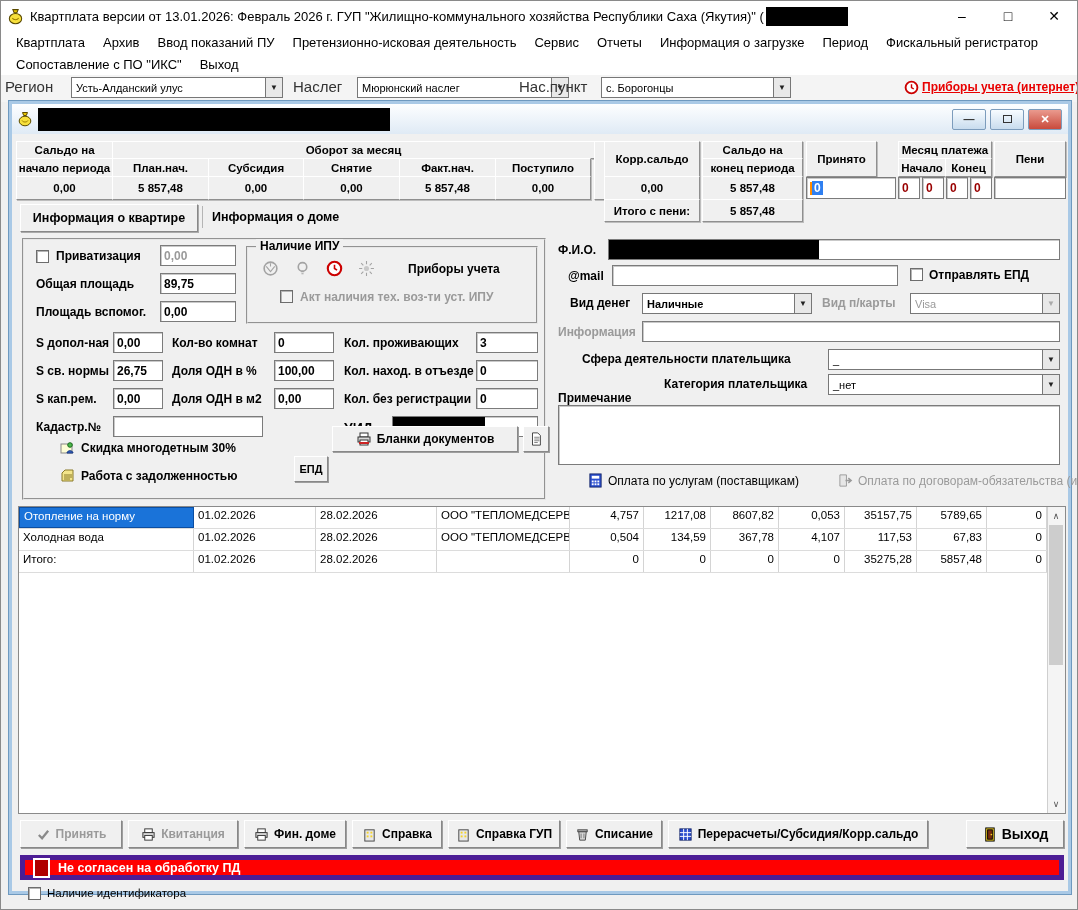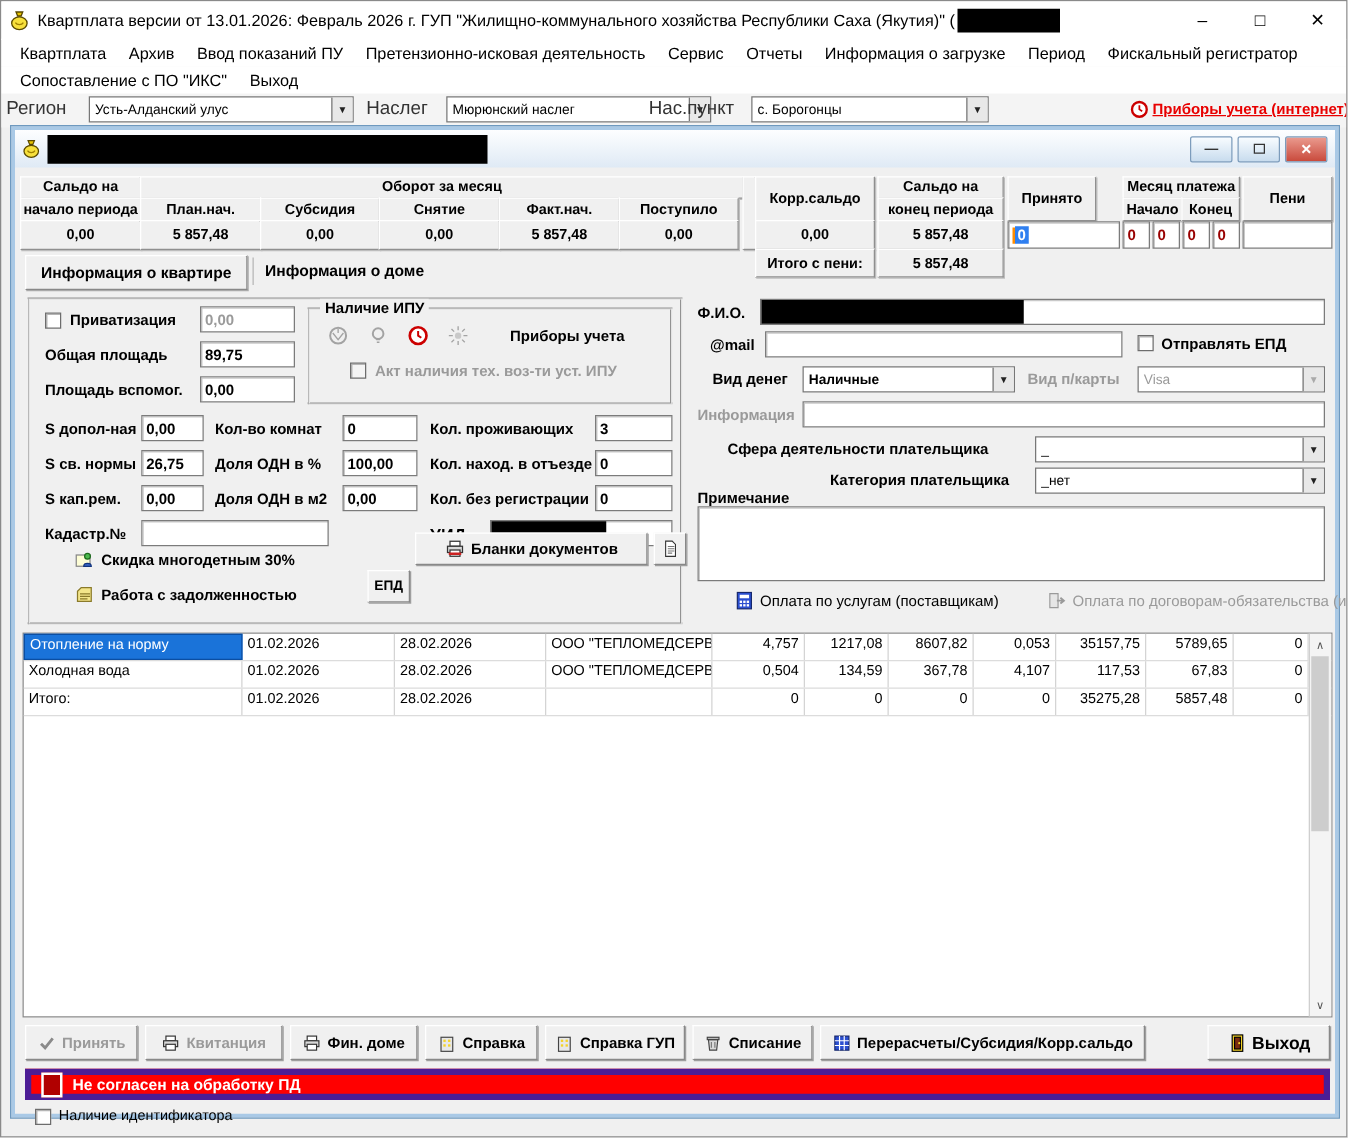--- a/index.html
+++ b/index.html
@@ -427,21 +427,21 @@
           </div>
         </div>
       <div class="sbar">
         <span class="sarr" style="top:1px">∧</span>
         <span class="sthumb"></span>
         <span class="sarr" style="bottom:1px">∨</span>
       </div>
     </div>
 
     <div class="btnrow" id="footer-buttons">
-        <div class="btn fbtn disabled" style="width: 90px;">
+        <div class="btn fbtn disabled" style="width: 102px;">
           <span class="bicon">
             <svg width="15" height="15" viewBox="0 0 16 16">
               <path d="M3 8.5l3.5 3.5L13 4" stroke="#8a8a8a" stroke-width="2.4" fill="none"></path>
             </svg>
           </span>
           <span>Принять</span>
         </div>
         <div class="btn fbtn disabled" style="width: 110px;">
           <span class="bicon">
             <svg width="15" height="15" viewBox="0 0 16 16">

